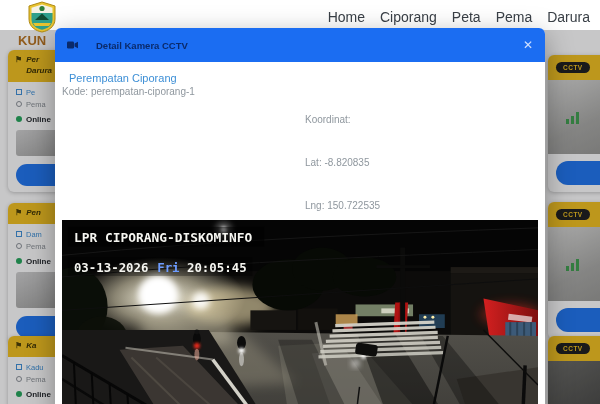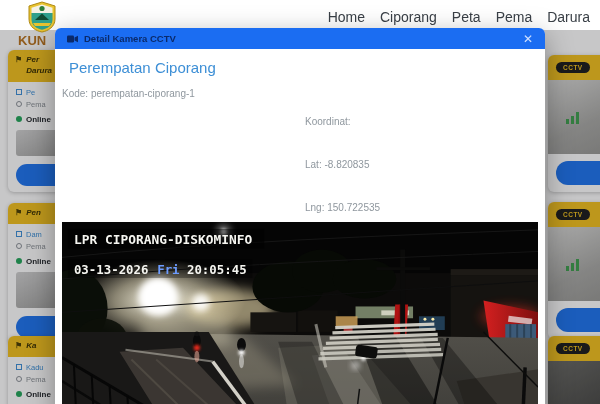--- a/index.html
+++ b/index.html
@@ -37,25 +37,25 @@
   .rthumb svg { position:absolute; left:18px; top:32px; }
   .rcard-footer { padding:7px 8px; }
   .btn.wide { width:84px; height:24px; border-radius:12px; margin-top:0; }
 
   
   .dim { position:absolute; left:0; top:30px; width:600px; height:374px; background:rgba(20,22,26,.24); z-index:10; }
 
   
   .modal { position:absolute; left:55px; top:28px; width:490px; height:390px; z-index:20;
            border-radius:6px 6px 0 0; box-shadow:0 8px 28px rgba(0,0,0,.35); background:#fff; }
-  .modal-header { height:21px; background:#1b6df2; border-radius:6px 6px 0 0; display:flex; align-items:center; padding:0 12px; gap:6px; }
+  .modal-header { height:34px; background:#1b6df2; border-radius:6px 6px 0 0; display:flex; align-items:center; padding:0 12px; gap:18px; }
   .modal-title { font-size:9.5px; font-weight:bold; color:#0a2a6b; }
   .modal-close { margin-left:auto; font-size:12px; color:#cfe0ff; cursor:pointer; line-height:1; background:none; border:none; }
   .modal-body { padding:10px 7px 14px 7px; }
-  .cam-name { font-size:15px; color:#3d8fd6; margin-bottom:10px; cursor:pointer;padding-left:7px; }
+  .cam-name { font-size:11px; color:#3d8fd6; cursor:pointer;padding-left:7px; }
   .info-row { display:flex; font-size:10px; color:#8f979e; line-height:1.5; }
   .info-left { width:243px; }
   .info-right div { margin-bottom:0;margin-top:28px; }
   .feed { margin-top:7px; width:476px; height:273px; background:#000; display:block; }
 </style>
 </head>
 <body>
 
 <div class="page">
 

